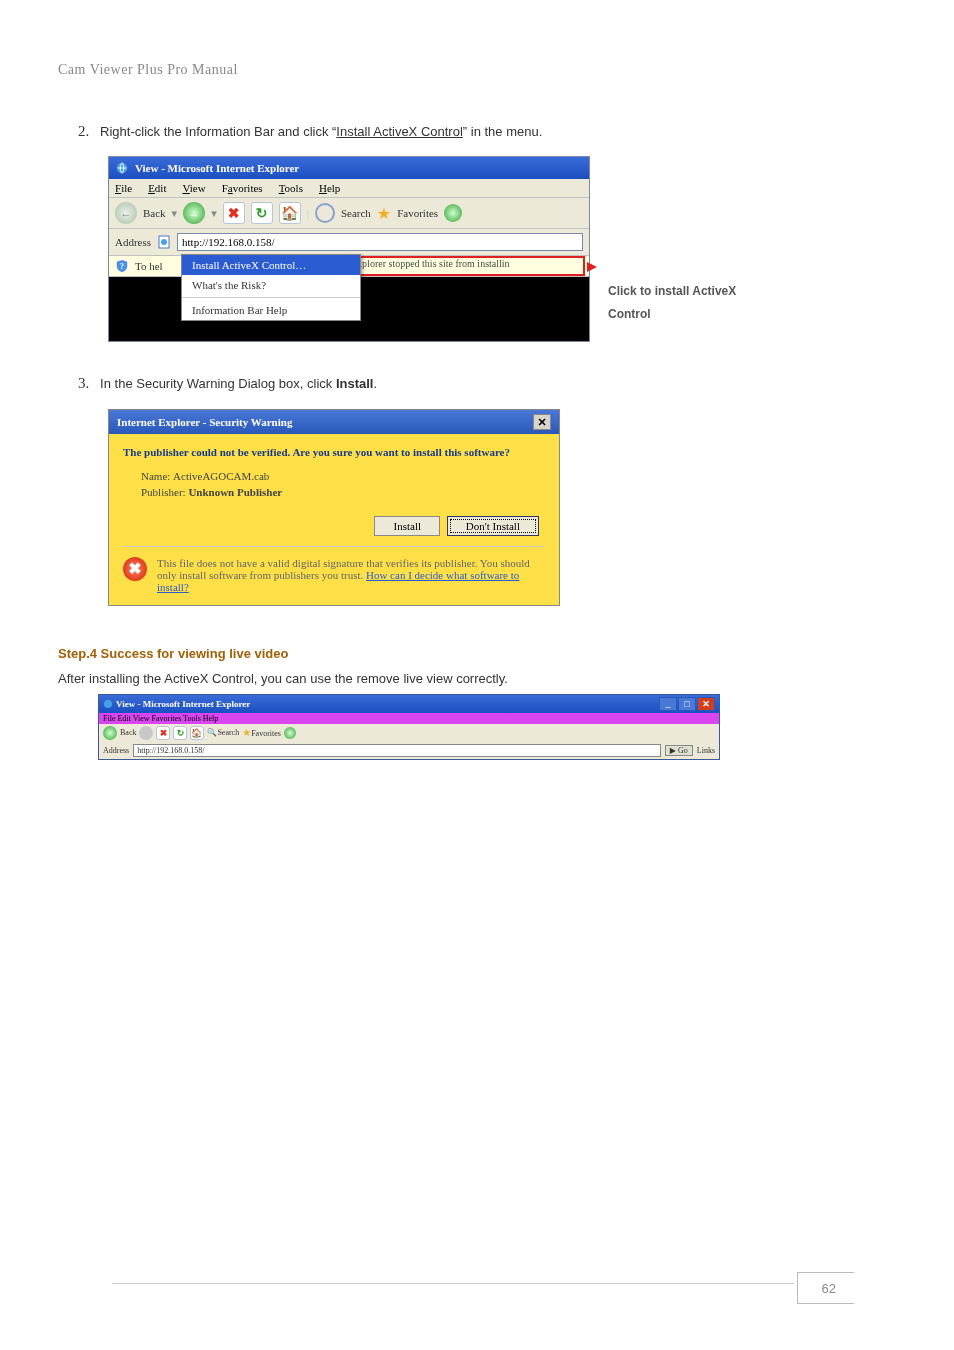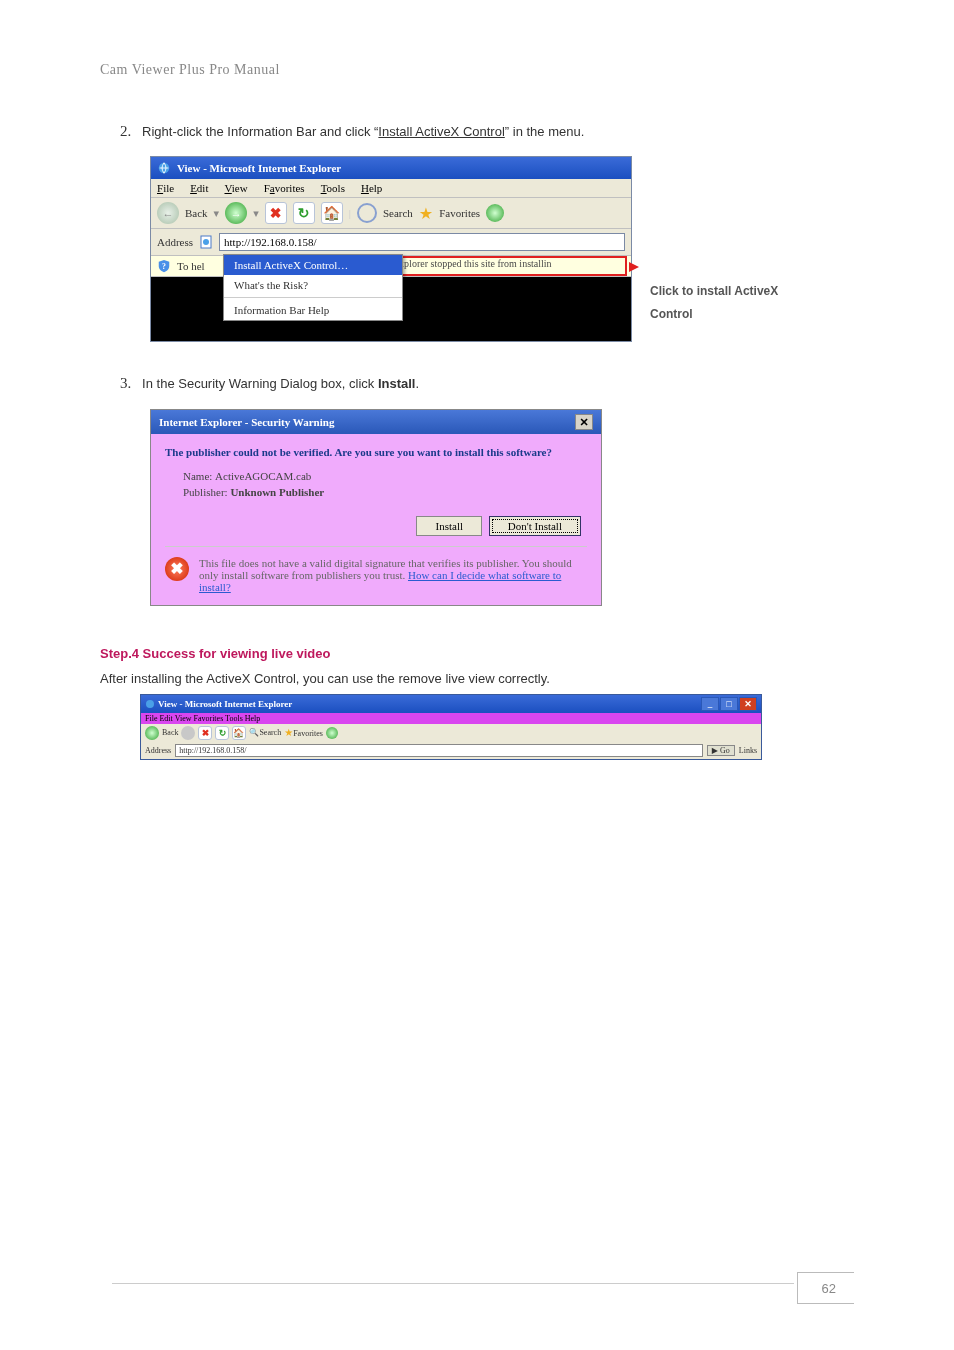--- a/index.html
+++ b/index.html
@@ -1,16 +1,16 @@
 <!DOCTYPE html>
 <html><head>
 <meta charset="utf-8">
 <style>
   html,body{margin:0;padding:0;background:#fff;font-family:Arial,Helvetica,sans-serif;color:#333;}
-  .page{width:954px;height:1344px;position:relative;box-sizing:border-box;padding:60px 110px 60px 100px;border-radius:22px;}
+  .page{width:954px;height:1344px;position:relative;box-sizing:border-box;padding:60px 110px 60px 58px;border-radius:22px;}
   .hdr{font:14px/1.4 Georgia,serif;color:#888;margin-bottom:40px;letter-spacing:.5px;}
   .step-line{font:13px/1.5 Arial;margin:0 0 14px 40px;text-indent:-20px;}
   .step-line .num{font-family:'Times New Roman',serif;font-size:15px;}
   .u{text-decoration:underline;}
   .mono-ui{font-family:'Century Gothic',sans-serif;}
   .fig-wrap{display:flex;align-items:flex-start;margin:0 0 30px 50px;}
   .ie1{border:1px solid #7b8aa5;width:480px;font:11px Tahoma;position:relative;}
   .ie1 .title{background:linear-gradient(#3a6bd8,#1b4fc0);color:#fff;padding:4px 6px;display:flex;align-items:center;gap:6px;font-weight:bold;}
   .ie1 .ieicon{width:14px;height:14px;}
   .ie1 .menubar{background:#ece9d8;padding:3px 6px;display:flex;gap:16px;border-bottom:1px solid #c0c0c0;}
@@ -35,31 +35,31 @@
   .ctxmenu{position:absolute;left:72px;top:-2px;background:#fff;border:1px solid #888;box-shadow:2px 2px 3px rgba(0,0,0,.3);font:11px Tahoma;z-index:5;width:178px;}
   .ctxmenu .mi{padding:4px 10px;}
   .ctxmenu .mi.hl{background:#2a5bd0;color:#fff;}
   .ctxmenu .sep{border-top:1px solid #ccc;margin:2px 0;}
   .redbox{position:absolute;right:4px;top:0;height:16px;width:230px;border:2px solid #e02020;background:#ffffe0;color:#4a4a4a;font:10px Tahoma;padding:0 2px;white-space:nowrap;overflow:hidden;z-index:4;}
   .arrow{position:absolute;right:-8px;top:6px;width:0;height:0;border-top:5px solid transparent;border-bottom:5px solid transparent;border-left:10px solid #e02020;z-index:4;}
   .callout{margin-left:18px;font:bold 12px Arial;color:#555;line-height:1.9;width:160px;padding-top:124px;}
   .sec-dlg{width:450px;border:1px solid #888;font:11px Tahoma;margin:12px 0 40px 50px;box-shadow:0 0 0 1px #ccc inset;}
   .sec-dlg .ttl{background:linear-gradient(#4a78d8,#2a58b8);color:#fff;font-weight:bold;padding:4px 8px;display:flex;justify-content:space-between;align-items:center;}
   .sec-dlg .ttl .x{background:#d8d4c8;color:#000;width:16px;height:14px;text-align:center;line-height:14px;font-weight:bold;border:1px solid #888;}
-  .sec-dlg .body{background:#f0abfc;padding:12px 14px;}
+  .sec-dlg .body{background:#fde047;padding:12px 14px;}
   .sec-dlg .q{font-weight:bold;color:#1a3a8a;margin-bottom:12px;}
   .sec-dlg .nm{margin-left:18px;color:#444;margin-bottom:4px;}
   .sec-dlg .pub{margin-left:18px;color:#444;margin-bottom:18px;}
   .sec-dlg .btns{text-align:right;padding-right:6px;margin-bottom:10px;}
   .sec-dlg button{font:11px Tahoma;padding:3px 18px;background:#ece9d8;border:1px solid #888;margin-left:4px;}
   .sec-dlg button.def{outline:1px dotted #000;outline-offset:-4px;border:1px solid #336;}
   .sec-dlg .warn{display:flex;gap:10px;border-top:1px solid #ccc;padding-top:10px;color:#666;}
   .sec-dlg .warn a{color:#2a5bd0;text-decoration:underline;}
   .xred{width:24px;height:24px;border-radius:50%;background:radial-gradient(#ff8060,#d02000);color:#fff;font-weight:bold;font-size:16px;text-align:center;line-height:24px;flex-shrink:0;}
-  .step4{font:bold 13px Arial;margin:30px 0 10px 0;color:#be185d;}
+  .step4{font:bold 13px Arial;margin:30px 0 10px 0;color:#a16207;}
   .after{font:13px Arial;margin-bottom:8px;}
   .ie2{width:620px;border:1px solid #3a5a9a;margin-left:40px;font:9px Tahoma;}
   .ie2 .t2{background:linear-gradient(#3a6bd8,#1b4fc0);color:#fff;padding:2px 4px;display:flex;justify-content:space-between;align-items:center;font-weight:bold;}
   .ie2 .wbtns{display:flex;gap:1px;}
   .ie2 .wbtns span{background:#4a78d8;color:#fff;width:16px;height:12px;text-align:center;line-height:12px;border:1px solid #2a58b8;}
   .ie2 .wbtns .cx{background:#d04020;}
   .ie2 .mb2{background:#d946ef;padding:1px 4px;color:#000;font-size:8px;}
   .ie2 .tb2{background:#ece9d8;padding:2px 4px;display:flex;align-items:center;gap:3px;font-size:8px;}
   .ie2 .tb2 .c{width:14px;height:14px;border-radius:50%;}
   .ie2 .ad2{background:#ece9d8;padding:2px 4px;display:flex;align-items:center;gap:4px;font-size:8px;}

